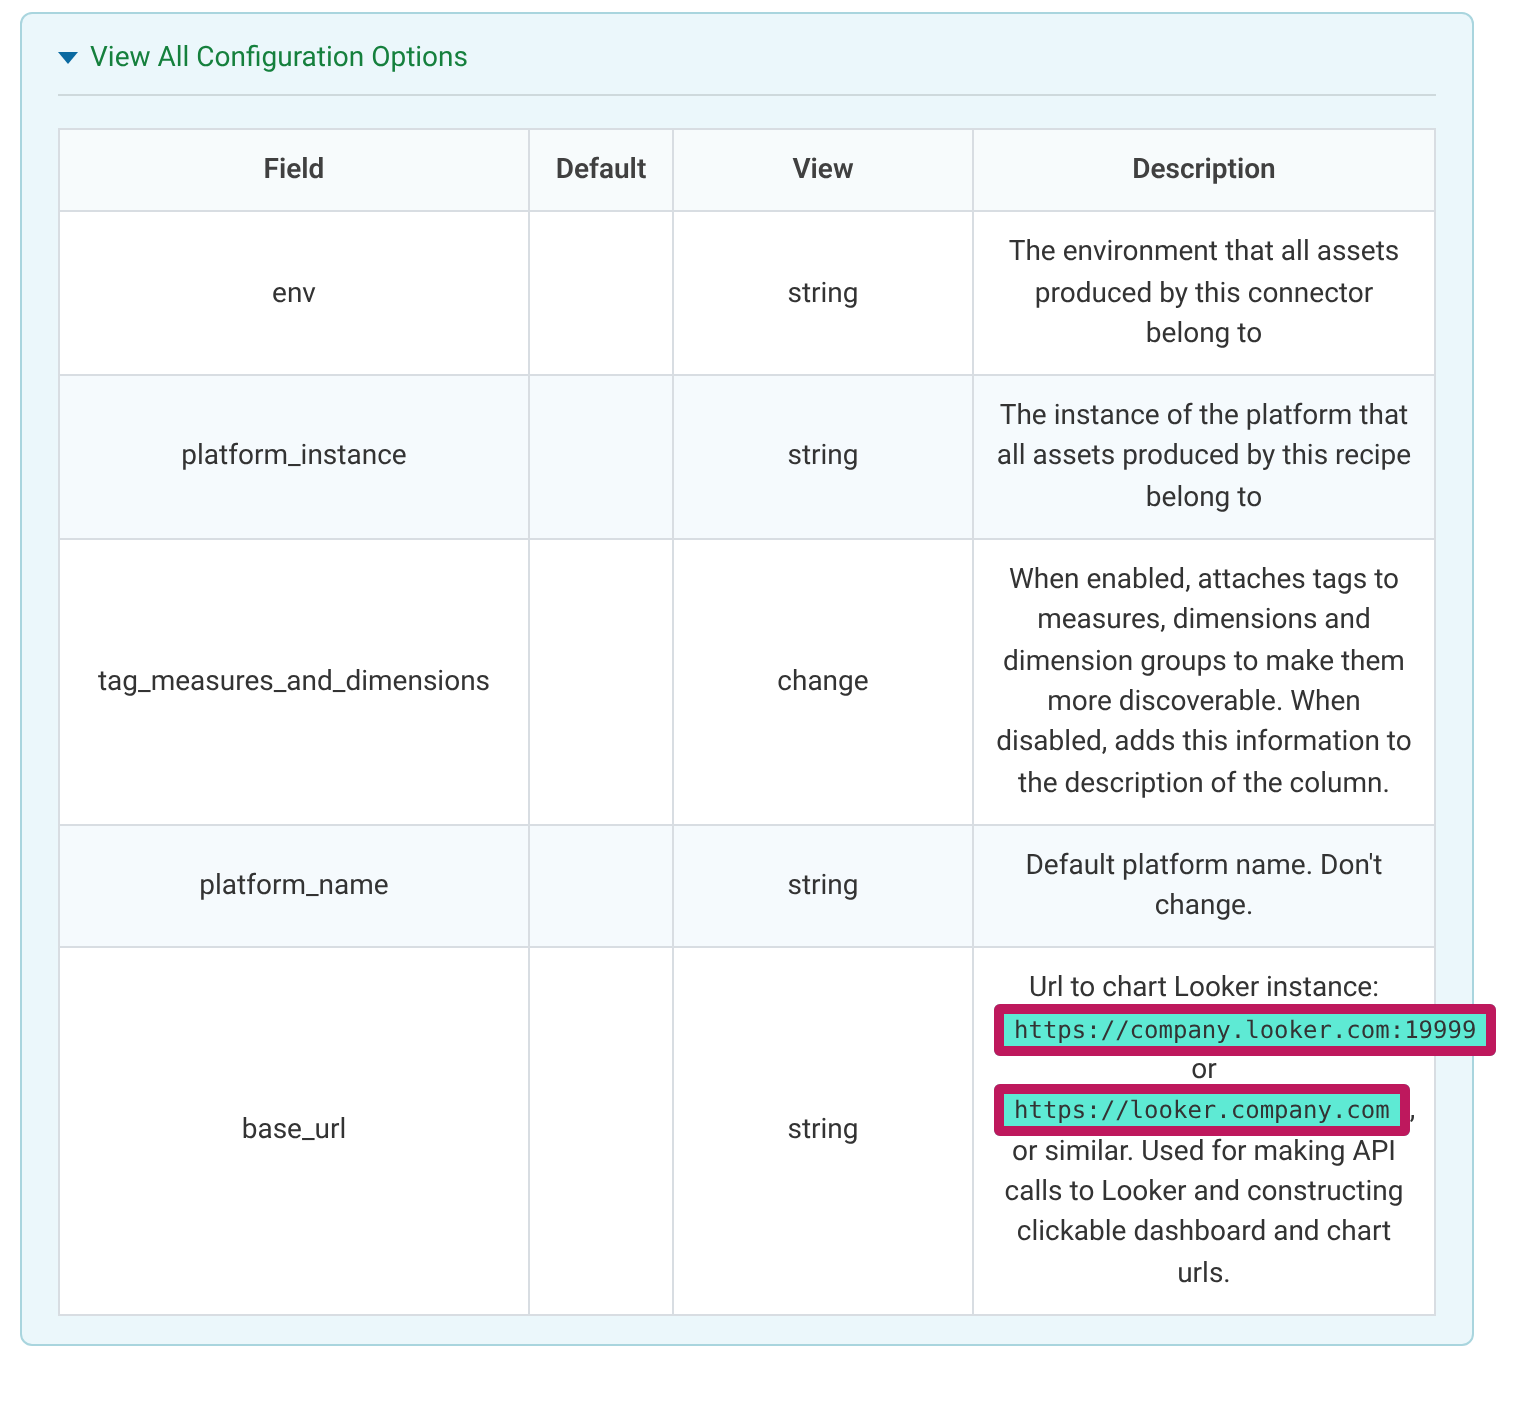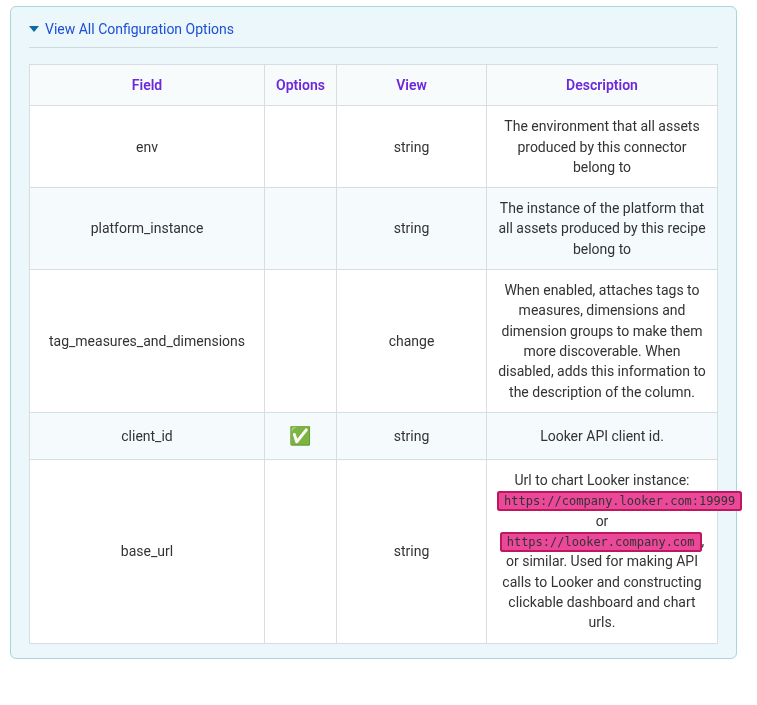--- a/index.html
+++ b/index.html
@@ -19,21 +19,21 @@
       border: 1px solid #a9d5de;
       border-radius: 6px;
       background: #ebf7fb;
       padding: 14px 18px;
       width: 727px;
     }
     .collapse-header {
       display: flex;
       align-items: center;
       gap: 6px;
-      color: #1d4ed8;
+      color: #15803d;
       cursor: pointer;
       padding-bottom: 10px;
       border-bottom: 1px solid rgba(0,0,0,0.12);
       margin-bottom: 16px;
     }
     .caret-icon {
       width: 0;
       height: 0;
       border-left: 5px solid transparent;
       border-right: 5px solid transparent;
@@ -53,36 +53,36 @@
       padding: 10px 10px;
       text-align: center;
       vertical-align: middle;
       font-size: 14px;
       line-height: 1.45;
     }
     th {
       background: #f7fbfc;
       text-align: center;
       font-weight: 600;
-      color: #6d28d9;
+      color: #404040;
     }
     tbody tr:nth-child(even) td {
       background: #f5fafd;
     }
     tbody tr:nth-child(odd) td {
       background: #ffffff;
     }
     .check {
       text-align: center;
       font-size: 18px;
       color: #30a84d;
     }
     code {
-      background: #ec4899;
-      border: 2px solid #be185d;
+      background: #5eead4;
+      border: 5px solid #be185d;
       border-radius: 3px;
       padding: 1px 5px;
       font-family: ui-monospace, SFMono-Regular, Menlo, Consolas, monospace;
       font-size: 12px;
       white-space: nowrap;
     }
     .col-field { width: 235px; }
     .col-req { width: 72px; }
     .col-type { width: 150px; }
     .col-desc { width: auto; }
@@ -99,21 +99,21 @@
   <table>
     <colgroup>
       <col class="col-field">
       <col class="col-req">
       <col class="col-type">
       <col class="col-desc">
     </colgroup>
     <thead>
       <tr>
         <th>Field</th>
-        <th>Options</th>
+        <th>Default</th>
         <th>View</th>
         <th>Description</th>
       </tr>
     </thead>
     <tbody id="table-body">
     <tr>
           <td>env</td>
           <td class="check"></td>
           <td>string</td>
           <td><span>The environment that all assets produced by this connector belong to</span></td>
@@ -124,24 +124,24 @@
           <td>string</td>
           <td><span>The instance of the platform that all assets produced by this recipe belong to</span></td>
         </tr>
         <tr>
           <td>tag_measures_and_dimensions</td>
           <td class="check"></td>
           <td>change</td>
           <td><span>When enabled, attaches tags to measures, dimensions and dimension groups to make them more discoverable. When disabled, adds this information to the description of the column.</span></td>
         </tr>
         <tr>
-          <td>client_id</td>
-          <td class="check"><span>✅</span></td>
+          <td>platform_name</td>
+          <td class="check"></td>
           <td>string</td>
-          <td><span>Looker API client id.</span></td>
+          <td><span>Default platform name. Don't change.</span></td>
         </tr>
         <tr>
           <td>base_url</td>
           <td class="check"></td>
           <td>string</td>
           <td><span>Url to chart Looker instance: </span><code>https://company.looker.com:19999</code><span> or </span><code>https://looker.company.com</code><span>, or similar. Used for making API calls to Looker and constructing clickable dashboard and chart urls.</span></td>
         </tr>
       </tbody>
   </table>
 </div>

